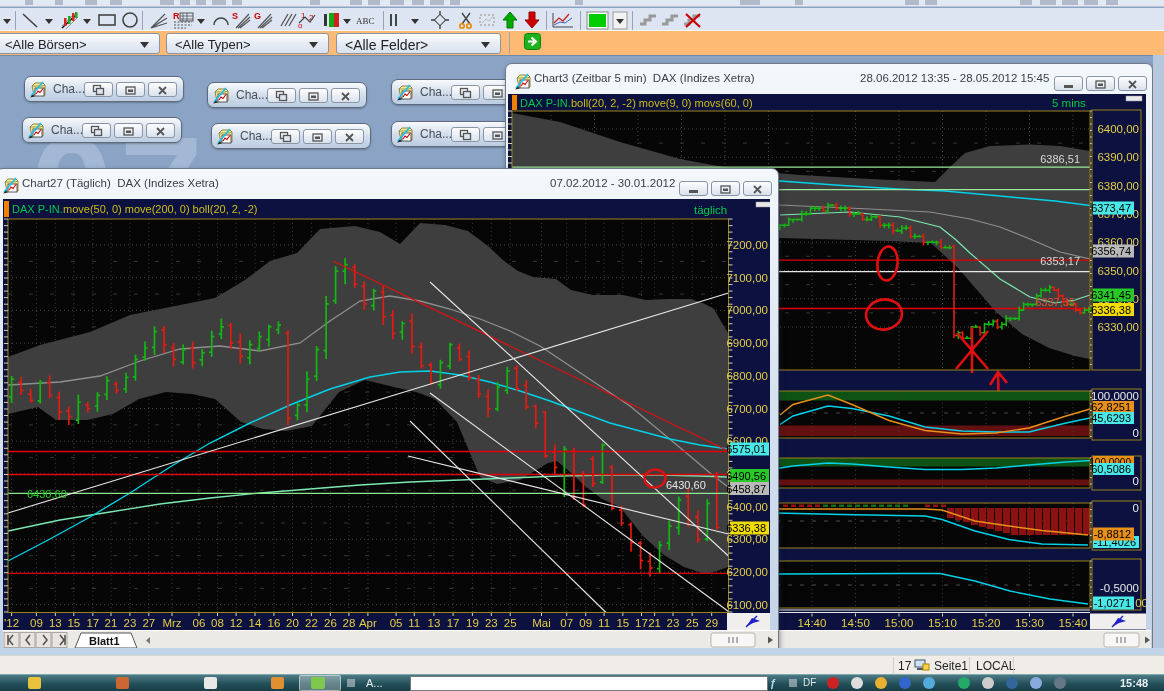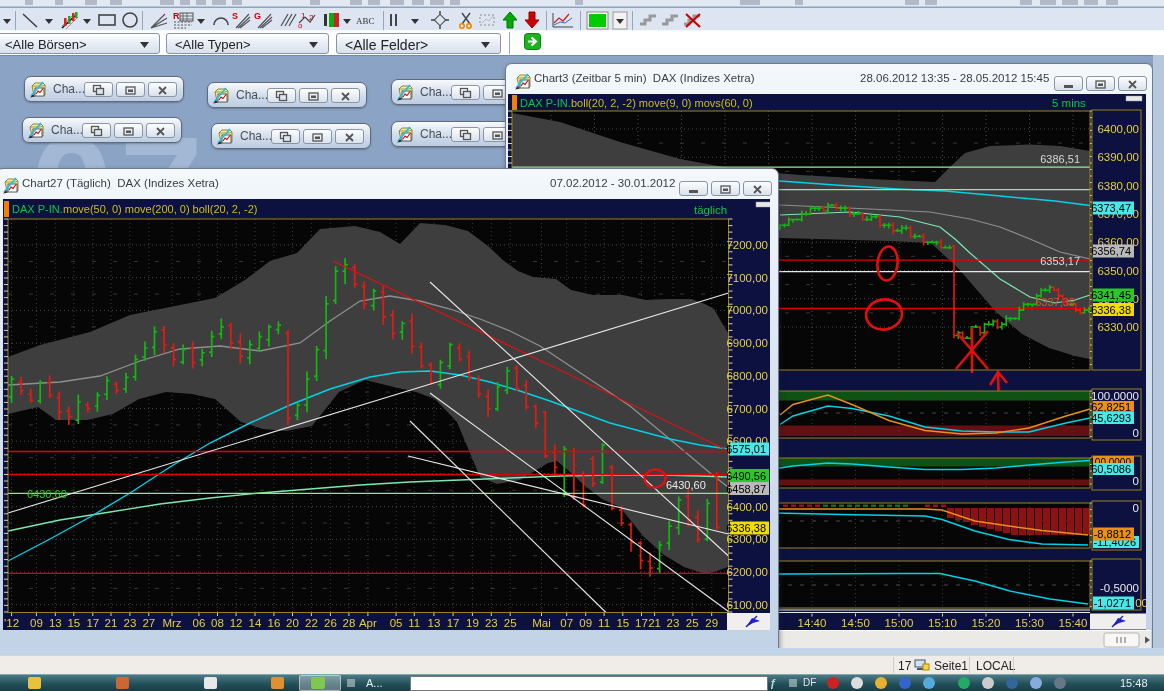--- a/index.html
+++ b/index.html
@@ -154,21 +154,21 @@
           <path d="M3 14 h5 v-4 h5 v-4 h6" stroke="#999" stroke-width="3" fill="none"></path>
         </svg></div>
       <div style="position:absolute;left:659px;top:2px;"><svg width="22" height="20" viewBox="0 0 22 20">
           <path d="M3 14 h5 v-4 h5 v-4 h6" stroke="#999" stroke-width="3" fill="none"></path>
         </svg></div>
       <div style="position:absolute;left:681px;top:2px;"><svg width="24" height="20" viewBox="0 0 24 20">
           <path d="M3 14 h5 v-4 h5 v-4 h6" stroke="#999" stroke-width="3" fill="none"></path>
           <path d="M5 4 L19 17 M19 4 L5 17" stroke="#c00" stroke-width="2.2"></path>
         </svg></div>
     </div>
-<div class="abs" style="left:0;top:30px;width:1164px;height:25px;background:#ffffff;border-top:1px solid #f6f9fc;">
+<div class="abs" style="left:0;top:30px;width:1164px;height:25px;background:#fdba74;border-top:1px solid #f6f9fc;">
   <div class="abs" style="left:-8px;top:2px;width:168px;height:21px;background:linear-gradient(#ffffff,#e9eef6 45%,#d8e1ee);border:1px solid #8a94a6;border-radius:3px;">
     <span class="abs" style="left:12px;top:3px;font-size:13px;color:#222;">&lt;Alle Börsen&gt;</span>
     <svg width="9" height="6" style="position:absolute;right:10px;top:8px;">
           <path d="M0 0 h9 l-4.5 6 z" fill="#333"></path>
         </svg>
   </div>
   <div class="abs" style="left:166px;top:2px;width:163px;height:21px;background:linear-gradient(#ffffff,#e9eef6 45%,#d8e1ee);border:1px solid #8a94a6;border-radius:3px;">
     <span class="abs" style="left:8px;top:3px;font-size:13px;color:#222;">&lt;Alle Typen&gt;</span>
     <svg width="9" height="6" style="position:absolute;right:10px;top:8px;">
           <path d="M0 0 h9 l-4.5 6 z" fill="#333"></path>
@@ -1062,20 +1062,36 @@
           <text x="622.8" y="626" font-size="11.5" fill="#e4cf44" text-anchor="middle" font-family="Liberation Sans, sans-serif">15</text>
           <text x="641.5" y="626" font-size="11.5" fill="#e4cf44" text-anchor="middle" font-family="Liberation Sans, sans-serif">17</text>
           <text x="654.6" y="626" font-size="11.5" fill="#e4cf44" text-anchor="middle" font-family="Liberation Sans, sans-serif">21</text>
           <text x="673.0" y="626" font-size="11.5" fill="#e4cf44" text-anchor="middle" font-family="Liberation Sans, sans-serif">23</text>
           <text x="692.2" y="626" font-size="11.5" fill="#e4cf44" text-anchor="middle" font-family="Liberation Sans, sans-serif">25</text>
           <text x="711.7" y="626" font-size="11.5" fill="#e4cf44" text-anchor="middle" font-family="Liberation Sans, sans-serif">29</text>
           <rect x="727" y="612" width="43" height="17" fill="#f0efed"></rect>
           <path d="M746 626 l6 -9 l8 3 l-7 2 z" fill="#2222cc"></path>
           <line x1="746" y1="626" x2="757" y2="615" stroke="#2222cc" stroke-width="1.5"></line>
         </svg>
+    <div class="abs" style="left:6px;top:461px;width:775px;height:19px;background:#eceae6;border-top:1px solid #fff;"><svg width="775" height="19" viewBox="0 0 775 19">
+            <rect x="1" y="1.5" width="15" height="15" fill="#e8e5e1" stroke="#aaa6a0"></rect>
+            <path d="M9 4 L5 9 L9 14 M4 4 V14" stroke="#555" stroke-width="1.6" fill="none" transform="translate(1,0)"></path>
+            <rect x="17" y="1.5" width="15" height="15" fill="#e8e5e1" stroke="#aaa6a0"></rect>
+            <path d="M10 4 L6 9 L10 14" stroke="#555" stroke-width="1.6" fill="none" transform="translate(17,0)"></path>
+            <rect x="33" y="1.5" width="15" height="15" fill="#e8e5e1" stroke="#aaa6a0"></rect>
+            <path d="M7 4 L11 9 L7 14" stroke="#555" stroke-width="1.6" fill="none" transform="translate(33,0)"></path>
+            <rect x="49" y="1.5" width="15" height="15" fill="#e8e5e1" stroke="#aaa6a0"></rect>
+            <path d="M8 4 L12 9 L8 14 M13 4 V14" stroke="#555" stroke-width="1.6" fill="none" transform="translate(49,0)"></path>
+            <path d="M72 17 L78 2 H128 L134 17 Z" fill="#fff" stroke="#555"></path>
+            <text x="86" y="13.5" font-size="11" font-weight="bold" font-family="Liberation Sans, sans-serif" fill="#111">Blatt1</text>
+            <path d="M147 6 l-4 3.5 l4 3.5 z" fill="#777"></path>
+            <rect x="708" y="2" width="44" height="14" rx="2" fill="#f8f7f6" stroke="#b8b4ae"></rect>
+            <path d="M726 6 v6 M730 6 v6 M734 6 v6" stroke="#999" stroke-width="1.5"></path>
+            <path d="M765 5.5 l5 3.5 l-5 3.5 z" fill="#555"></path>
+          </svg></div>
   </div>
 </div>
 <div class="abs" style="left:0;top:648px;width:1164px;height:7px;background:#c2d4e8;"></div>
 <div class="abs" style="left:1153px;top:55px;width:11px;height:593px;background:#b5c8dd;"></div>
 <div class="abs" style="left:0;top:655px;width:1164px;height:19px;background:#f0ede9;border-top:1px solid #d8d4d0;font-size:12px;color:#222;">
   <span class="abs" style="left:898px;top:3px;">17</span>
   <span class="abs" style="left:914px;top:2px;"><svg width="16" height="14" viewBox="0 0 16 14">
           <rect x="1" y="2" width="10" height="7" fill="#cfe4f7" stroke="#456"></rect>
           <rect x="3" y="10" width="6" height="2" fill="#456"></rect>
           <rect x="9" y="6" width="6" height="6" fill="#ffd24a" stroke="#a80"></rect>
@@ -1103,14 +1119,14 @@
       <div class="abs" style="left:827px;top:2px;width:12px;height:12px;background:#cc2222;border-radius:6px;"></div>
       <div class="abs" style="left:851px;top:2px;width:12px;height:12px;background:#dddddd;border-radius:6px;"></div>
       <div class="abs" style="left:875px;top:2px;width:12px;height:12px;background:#e8b030;border-radius:6px;"></div>
       <div class="abs" style="left:899px;top:2px;width:12px;height:12px;background:#3366cc;border-radius:6px;"></div>
       <div class="abs" style="left:923px;top:2px;width:12px;height:12px;background:#55aadd;border-radius:6px;"></div>
       <div class="abs" style="left:958px;top:2px;width:12px;height:12px;background:#22aa66;border-radius:6px;"></div>
       <div class="abs" style="left:982px;top:2px;width:12px;height:12px;background:#cccccc;border-radius:6px;"></div>
       <div class="abs" style="left:1006px;top:2px;width:12px;height:12px;background:#336699;border-radius:6px;"></div>
       <div class="abs" style="left:1030px;top:2px;width:12px;height:12px;background:#88aadd;border-radius:6px;"></div>
       <div class="abs" style="left:1054px;top:2px;width:12px;height:12px;background:#667788;border-radius:6px;"></div>
-      <div class="abs" style="left:1120px;top:2px;font-size:11px;color:#e8eef0;">15:48</div>
+      <div class="abs" style="left:1120px;top:2px;font-size:11px;color:#e8eef0;font-weight:bold;">15:48</div>
     </div>
 </div>
 </body></html>

